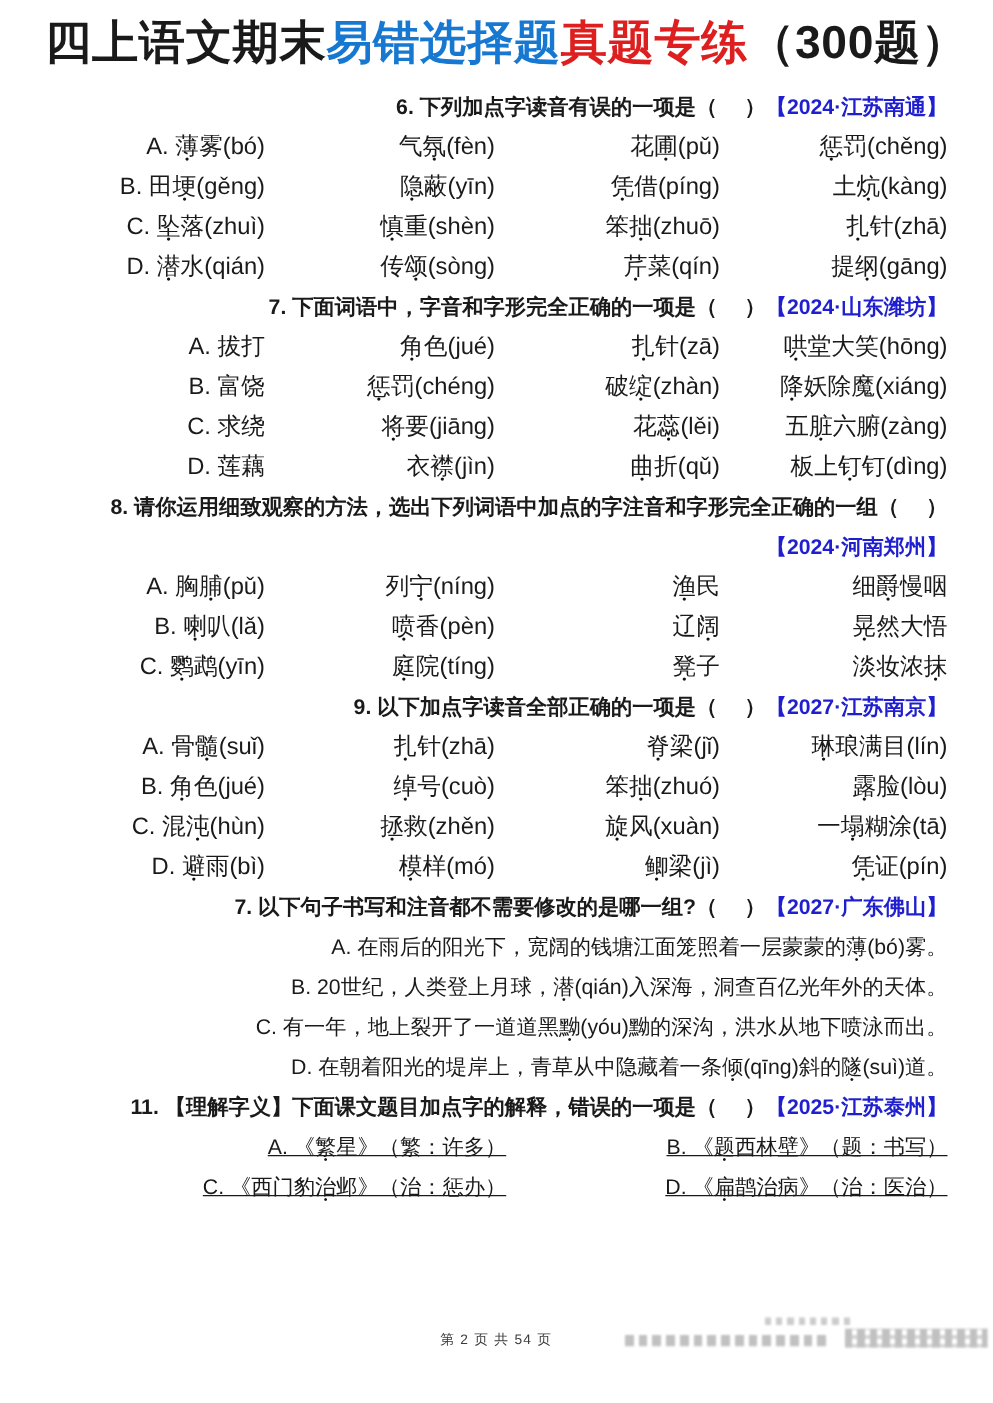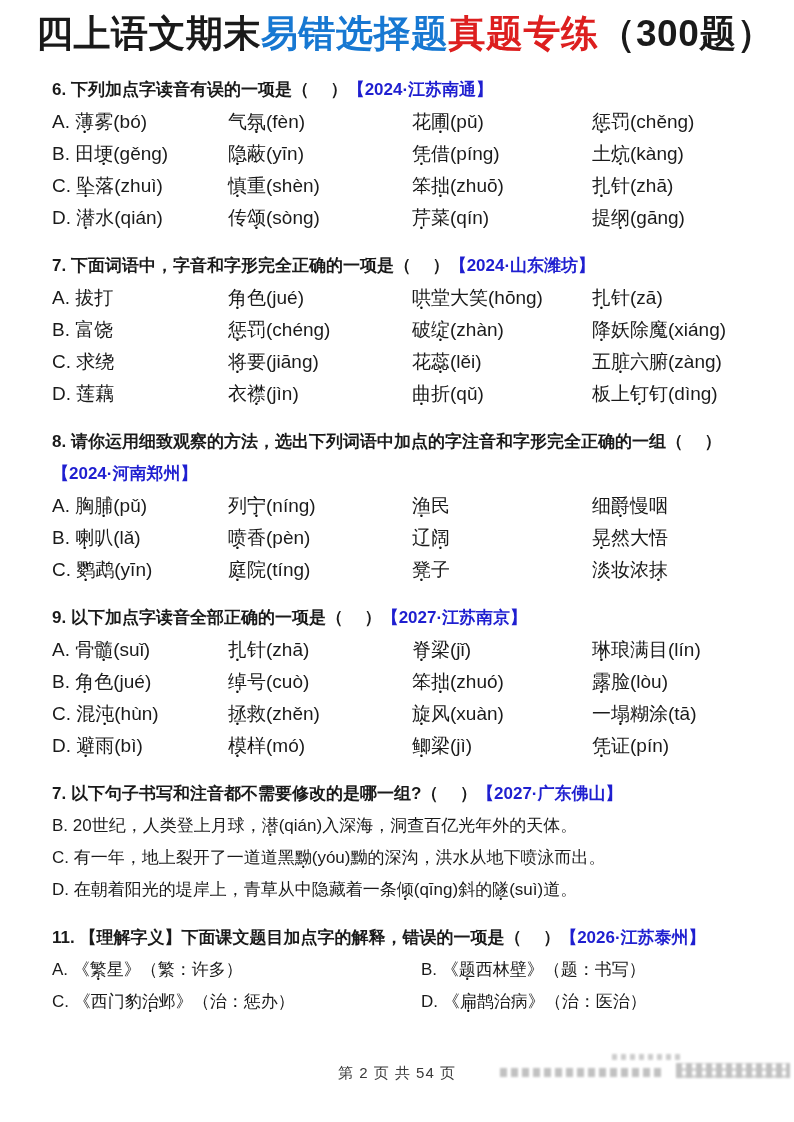--- a/index.html
+++ b/index.html
@@ -8,36 +8,36 @@
     font-family:"Liberation Sans","DejaVu Sans",sans-serif;
     color:#1a1a1a;overflow:hidden;
   }
   .page{padding:0 36px 0 36px;}
   .title{
     text-align:center;font-size:37px;font-weight:700;line-height:48px;
     margin:10px 0 12px 0;white-space:nowrap;letter-spacing:0.5px;
   }
   .t-blue{color:var(--title-blue,#1778d2);}
   .t-red{color:var(--title-red,#dd1f1f);}
-  .question{margin:16px;}
+  .question{margin:0;text-align:right;}
   .stem{font-size:17px;font-weight:700;line-height:32px;}
   .source{color:var(--source-blue,#1f1fd0);font-weight:700;}
   .grid4{display:grid;grid-template-columns:176px 184px 180px 1fr;font-size:19px;line-height:32px;}
-  .grid2{display:grid;grid-template-columns:369px 1fr;font-size:17px;line-height:32px;}
+  .grid2{display:grid;grid-template-columns:369px 1fr;font-size:17px;line-height:32px;text-decoration:underline;}
   .line-opt{font-size:17px;line-height:32px;}
   .cell{white-space:nowrap;overflow:visible;}
   .dotted{position:relative;}
   .dotted::after{
     content:"•";position:absolute;left:50%;transform:translateX(-50%);
     bottom:-0.52em;font-size:0.5em;color:#111;line-height:1;
   }
   .footer{position:absolute;left:0;top:1060px;width:794px;height:30px;}
   .page-label{
     position:absolute;left:0;right:0;text-align:center;
-    font-size:15px;color:#3a3a3a;letter-spacing:1px;top:4px;
+    font-size:11px;color:#3a3a3a;letter-spacing:1px;top:4px;
   }
   .wm{position:absolute;opacity:0.55;filter:blur(1px);}
   .wm-top{
     left:612px;top:-6px;width:72px;height:6px;
     background:repeating-linear-gradient(90deg,#9a9a9a 0 5px,transparent 5px 9px);
     opacity:0.5;
   }
   .wm-a{
     left:500px;top:8px;width:162px;height:9px;
     background:repeating-linear-gradient(90deg,#8f8f8f 0 7px,transparent 7px 11px);
@@ -80,22 +80,22 @@
           <div class="cell">传<span class="dotted">颂</span>(sòng)</div>
           <div class="cell"><span class="dotted">芹</span>菜(qín)</div>
           <div class="cell">提<span class="dotted">纲</span>(gāng)</div>
         </div>
       </div>
       <div class="question">
         <div class="stem"><span class="stem-text">7. 下面词语中，字音和字形完全正确的一项是（　 ）</span><span class="source">【2024·山东潍坊】</span></div>
         <div class="grid4">
           <div class="cell">A. 拔打</div>
           <div class="cell"><span class="dotted">角</span>色(jué)</div>
+          <div class="cell"><span class="dotted">扎</span>针(zā)</div>
           <div class="cell"><span class="dotted">哄</span>堂大笑(hōng)</div>
-          <div class="cell"><span class="dotted">扎</span>针(zā)</div>
         </div>
         <div class="grid4">
           <div class="cell">B. 富饶</div>
           <div class="cell"><span class="dotted">惩</span>罚(chéng)</div>
           <div class="cell">破<span class="dotted">绽</span>(zhàn)</div>
           <div class="cell"><span class="dotted">降</span>妖除魔(xiáng)</div>
         </div>
         <div class="grid4">
           <div class="cell">C. 求绕</div>
           <div class="cell"><span class="dotted">将</span>要(jiāng)</div>
@@ -152,26 +152,27 @@
         </div>
         <div class="grid4">
           <div class="cell">D. <span class="dotted">避</span>雨(bì)</div>
           <div class="cell"><span class="dotted">模</span>样(mó)</div>
           <div class="cell"><span class="dotted">鲫</span>梁(jì)</div>
           <div class="cell"><span class="dotted">凭</span>证(pín)</div>
         </div>
       </div>
       <div class="question">
         <div class="stem"><span class="stem-text">7. 以下句子书写和注音都不需要修改的是哪一组?（　 ）</span><span class="source">【2027·广东佛山】</span></div>
+        <div class="line-opt">A. 在雨后的阳光下，宽阔的钱塘江面笼照着一层蒙蒙的<span class="dotted">薄</span>(bó)雾。</div>
         <div class="line-opt">B. 20世纪，人类登上月球，<span class="dotted">潜</span>(qián)入深海，洞查百亿光年外的天体。</div>
         <div class="line-opt">C. 有一年，地上裂开了一道道黑<span class="dotted">黝</span>(yóu)黝的深沟，洪水从地下喷泳而出。</div>
         <div class="line-opt">D. 在朝着阳光的堤岸上，青草从中隐藏着一条<span class="dotted">倾</span>(qīng)斜的<span class="dotted">隧</span>(suì)道。</div>
       </div>
       <div class="question">
-        <div class="stem"><span class="stem-text">11. 【理解字义】下面课文题目加点字的解释，错误的一项是（　 ）</span><span class="source">【2026·江苏泰州】</span></div>
+        <div class="stem"><span class="stem-text">11. 【理解字义】下面课文题目加点字的解释，错误的一项是（　 ）</span><span class="source">【2025·江苏泰州】</span></div>
         <div class="grid2">
           <div class="cell">A. 《<span class="dotted">繁</span>星》（繁：许多）</div>
           <div class="cell">B. 《<span class="dotted">题</span>西林壁》（题：书写）</div>
         </div>
         <div class="grid2">
           <div class="cell">C. 《西门豹<span class="dotted">治</span>邺》（治：惩办）</div>
           <div class="cell">D. 《<span class="dotted">扁</span>鹊治病》（治：医治）</div>
         </div>
       </div>
     </div>

